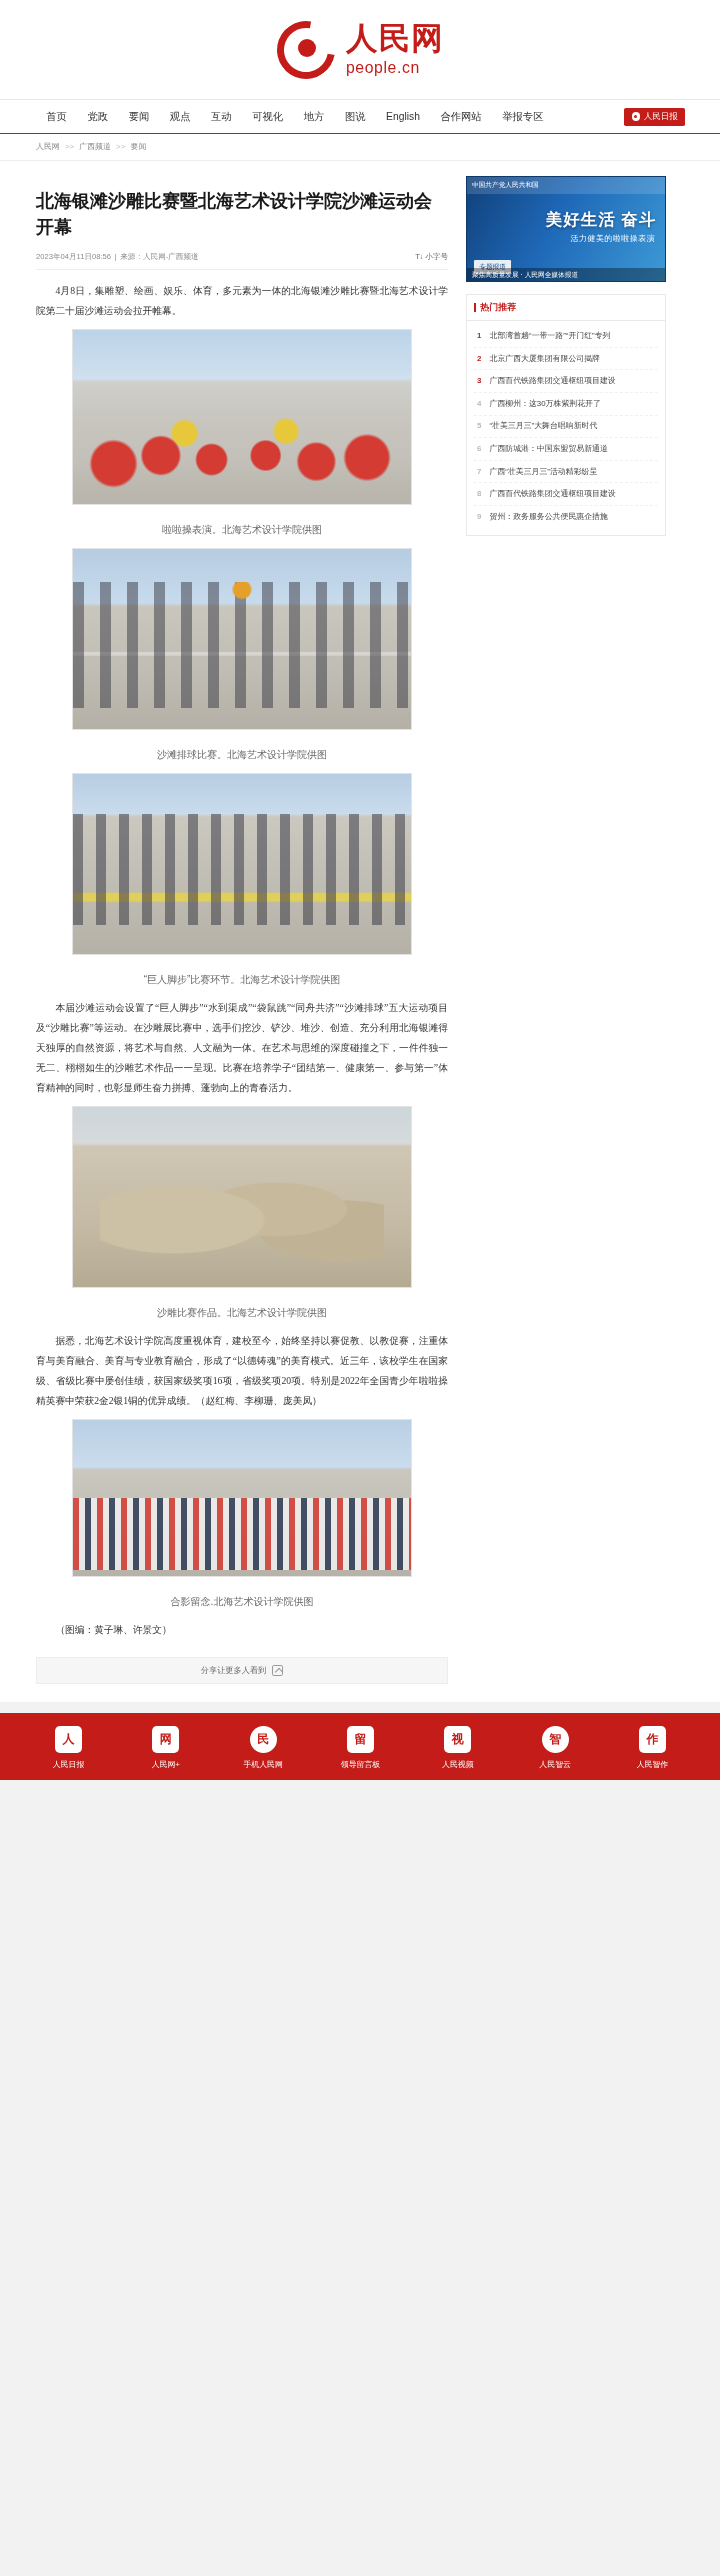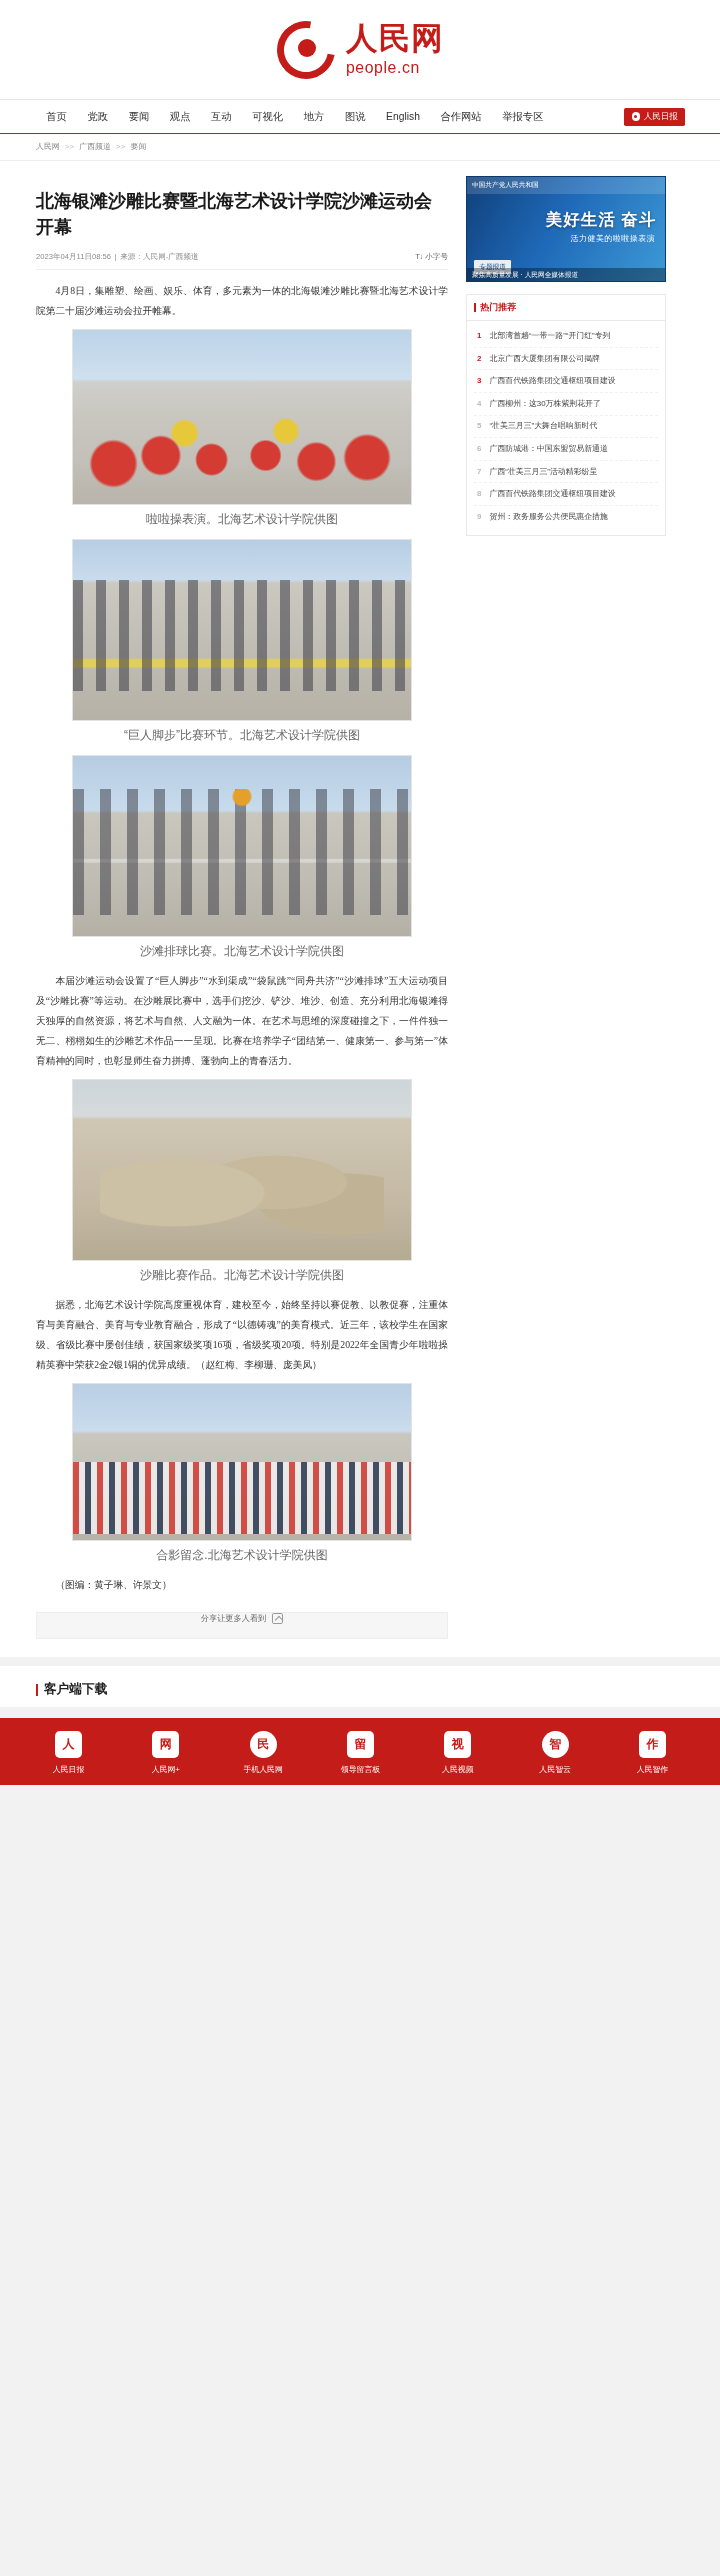--- a/index.html
+++ b/index.html
@@ -153,23 +153,23 @@
   .figure { margin:4.9px 0 11px 0; text-align:center; }
   .figure .ph {
     width:340px;
     margin:0 auto;
     border:0.6px solid #e3e3e3;
     position:relative;
     overflow:hidden;
     background:#d8d8d8;
   }
   .figure .cap {
-    font-size:12px;
+    font-size:10px;
     color:#666;
-    margin-top:6px;
+    margin-top:18px;
   }
 
   
   .ph.p1 { height:176px; background:
       linear-gradient(#bcd3e8 0%, #cfe0ef 28%, #cfcfcb 30%, #c8c6bf 50%, #bdbab2 100%);}
   .ph.p1::after{
     content:""; position:absolute; left:0; right:0; bottom:0; height:58%;
     background:
       radial-gradient(circle at 12% 60%, #d43b33 0 7%, transparent 8%),
       radial-gradient(circle at 26% 52%, #d43b33 0 7%, transparent 8%),
@@ -232,21 +232,21 @@
     font-family:"Liberation Serif", serif;
   }
 
   
   .share-bar {
     margin-top:17px;
     background:#f6f6f6;
     border:0.6px solid #ededed;
     height:27px;
     display:flex;
-    align-items:flex-start;
+    align-items:center;
     justify-content:center;
     gap:6px;
     font-size:8.2px;
     color:#666;
     cursor:pointer;
   }
   .share-icon {
     width:11px;height:11px;border:0.9px solid #9a9a9a;border-radius:1.8px;
     position:relative;
   }
@@ -406,27 +406,27 @@
 
         <p>4月8日，集雕塑、绘画、娱乐、体育，多元素为一体的北海银滩沙雕比赛暨北海艺术设计学院第二十届沙滩运动会拉开帷幕。</p>
 
         <div class="figure">
           <div class="ph p1"></div>
           <div class="cap">啦啦操表演。北海艺术设计学院供图</div>
         </div>
 
 
         <div class="figure">
+          <div class="ph p3"></div>
+          <div class="cap">沙滩排球比赛。北海艺术设计学院供图</div>
+        </div>
+
+        <div class="figure">
           <div class="ph p2"></div>
           <div class="cap">“巨人脚步”比赛环节。北海艺术设计学院供图</div>
-        </div>
-
-        <div class="figure">
-          <div class="ph p3"></div>
-          <div class="cap">沙滩排球比赛。北海艺术设计学院供图</div>
         </div>
 
         <p>本届沙滩运动会设置了“巨人脚步”“水到渠成”“袋鼠跳”“同舟共济”“沙滩排球”五大运动项目及“沙雕比赛”等运动。在沙雕展比赛中，选手们挖沙、铲沙、堆沙、创造、充分利用北海银滩得天独厚的自然资源，将艺术与自然、人文融为一体。在艺术与思维的深度碰撞之下，一件件独一无二、栩栩如生的沙雕艺术作品一一呈现。比赛在培养学子“团结第一、健康第一、参与第一”体育精神的同时，也彰显师生奋力拼搏、蓬勃向上的青春活力。</p>
 
 
         <div class="figure">
           <div class="ph p5"></div>
           <div class="cap">沙雕比赛作品。北海艺术设计学院供图</div>
         </div>
 
@@ -495,26 +495,20 @@
           </div>
           <div class="hot-item">
             <span class="hot-num">9</span>
             <span class="hot-txt">贺州：政务服务公共便民惠企措施</span>
           </div>
         </div>
       </div>
     </div>
   </div>
 
-  <div class="client-sec">
-    <div class="client-title">
-      <span class="bar"></span>
-      <span>客户端下载</span>
-    </div>
-  </div>
 
   <div class="app-row">
     <div class="app-item">
       <span class="app-ico square">人</span>
       <span>人民日报</span>
     </div>
     <div class="app-item">
       <span class="app-ico square">网</span>
       <span>人民网+</span>
     </div>

